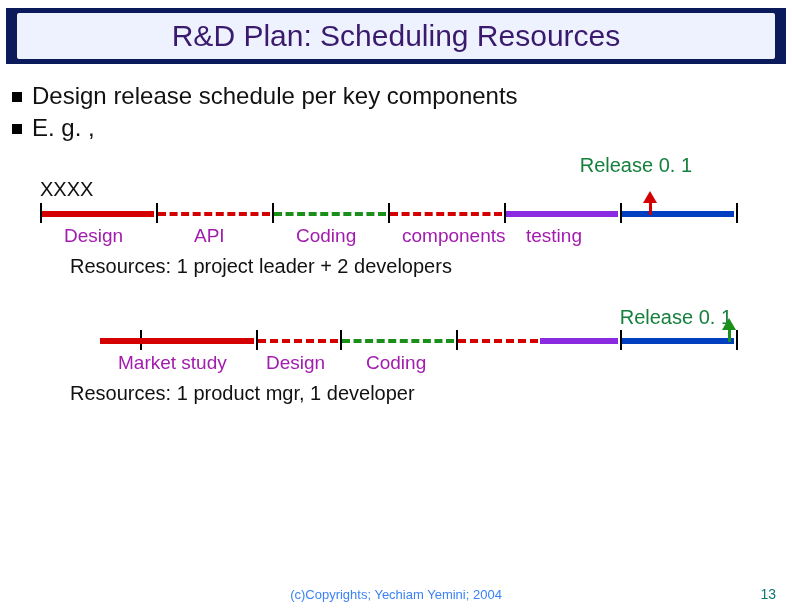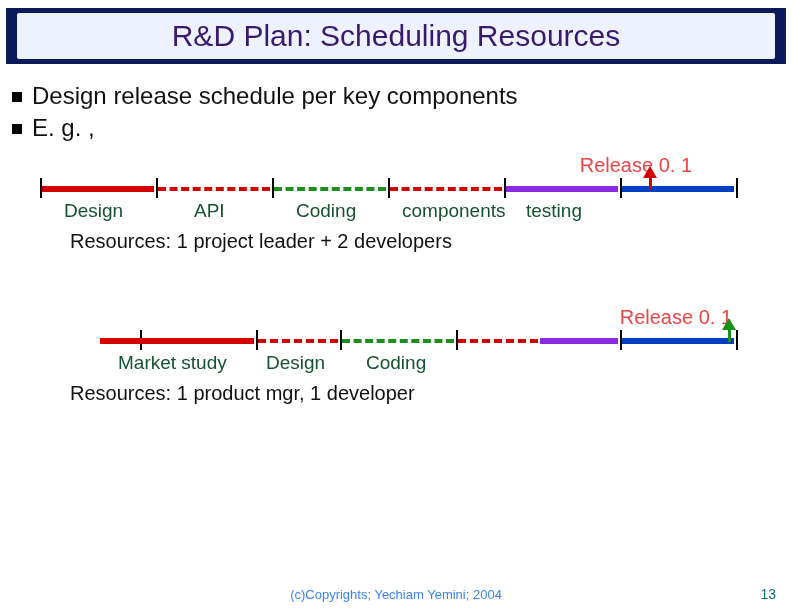--- a/index.html
+++ b/index.html
@@ -66,21 +66,21 @@
     right: 20px;
   }
   .tl-row-label {
     color: #111;
     font-size: 20px;
     margin-bottom: 2px;
   }
   .release-label {
     position: absolute;
     font-size: 20px;
-    color: #ef4444;
+    color: #15803d;
   }
   .timeline {
     position: relative;
     height: 20px;
   }
   .tick {
     position: absolute;
     top: 0;
     width: 2px;
     height: 20px;
@@ -98,21 +98,21 @@
     height: 0;
   }
   .seg-labels {
     position: relative;
     height: 24px;
     margin-top: 2px;
   }
   .seg-label {
     position: absolute;
     font-size: 19px;
-    color: #14532d;
+    color: #a21caf;
     white-space: nowrap;
   }
   .arrow-up {
     position: absolute;
     width: 0; height: 0;
     border-left: 7px solid transparent;
     border-right: 7px solid transparent;
   }
   .resources {
     color: #111;
@@ -150,20 +150,21 @@
       <div class="sq"></div>
       <div>Design release schedule per key components</div>
     </div>
     <div class="bullet">
       <div class="sq"></div>
       <div>E. g. ,</div>
     </div>
   </div>
 
   <div class="timeline-block" style="top:178px;">
+    <div class="tl-row-label">XXXX</div>
     <div class="release-label" style="right:80px; top:-24px;">Release 0. 1</div>
 
     <div class="timeline" style="width:700px;">
 
       <div class="tick" style="left:0px;"></div>
       <div class="tick" style="left:116px;"></div>
       <div class="tick" style="left:232px;"></div>
       <div class="tick" style="left:348px;"></div>
       <div class="tick" style="left:464px;"></div>
       <div class="tick" style="left:580px;"></div>

